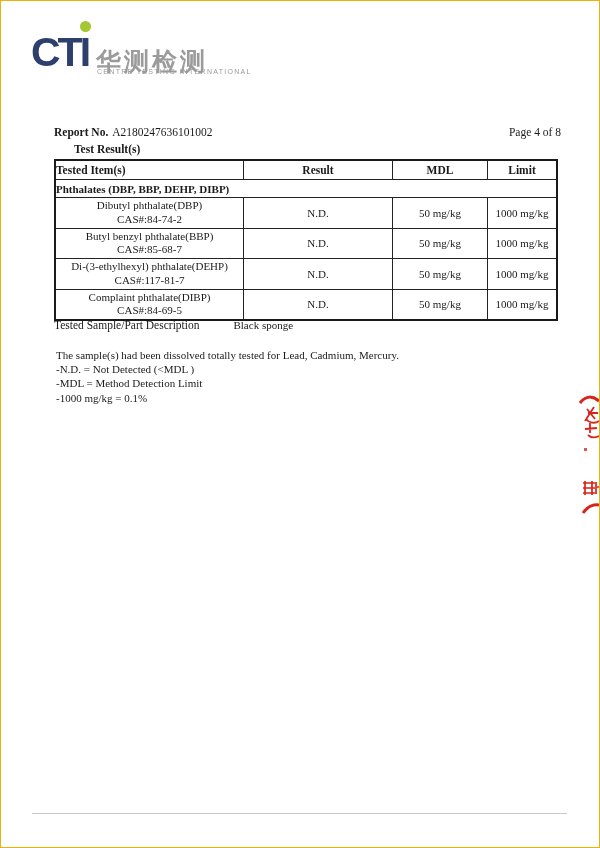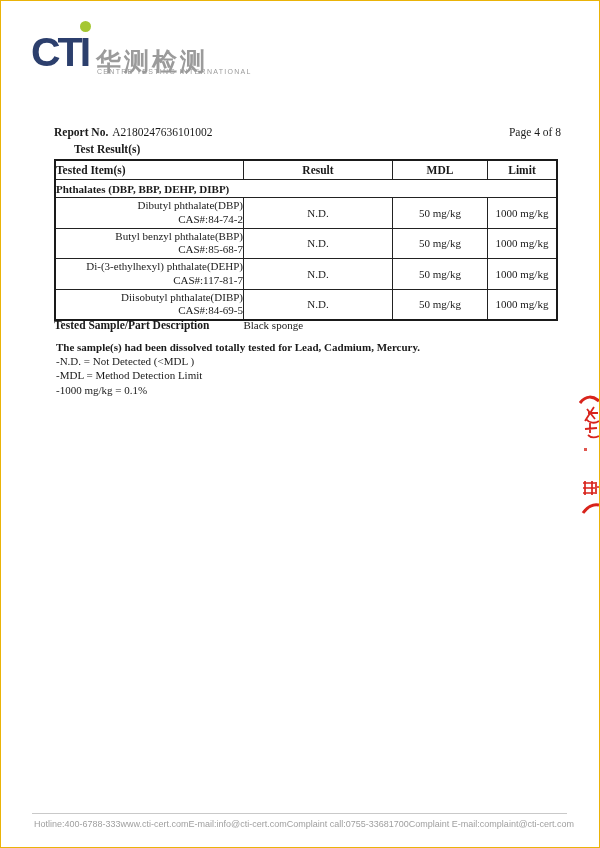--- a/index.html
+++ b/index.html
@@ -27,31 +27,31 @@
   .meta .lbl{font-weight:bold;margin-right:4px;}
   .section-label{position:absolute;left:53px;top:142px;font-size:11.5px;font-weight:bold;margin-left:20px;}
   
   .tbl{position:absolute;left:53px;top:158px;border-collapse:collapse;
        font-size:11px;table-layout:fixed;width:497px;}
   .tbl th,.tbl td{border:1px solid #222;padding:1px 0;vertical-align:middle;}
   .tbl{border:2px solid #1a1a1a;}
   .tbl th{font-size:11.5px;font-weight:bold;height:16px;text-align:center;}
   .tbl th.c1{text-align:left;}
   .tbl .group td{font-weight:bold;height:15px;}
-  .tbl td.c1{text-align:right;line-height:1.25;height:27px;margin-top:19px;}
+  .tbl td.c1{text-align:center;line-height:1.25;height:27px;margin-top:19px;}
   .tbl td.cc{text-align:center;}
   .w1{width:187px;}.w2{width:148px;}.w3{width:94px;}.w4{width:68px;}
   
   .sample{position:absolute;left:53px;top:318px;font-size:11.5px;display:flex;}
-  .sample .lbl{font-weight:bold;}
+  .sample .lbl{font-weight:normal;}
   .sample .val{margin-left:34px;font-size:11px;}
   .remark{position:absolute;left:55px;top:339px;display:flex;font-size:11px;}
   .remark .lbl{font-weight:bold;width:58px;flex:none;}
   .remark .content{line-height:14.2px;}
-  .remark .content .b{font-weight:bold;}
+  .remark .content .b{font-weight:normal;margin-top:8px;}
   
   .stamp{position:absolute;pointer-events:none;}
   .stamp-a{right:0;top:392px;}
   .stamp-dot{position:absolute;right:12px;top:447px;width:3px;height:3px;background:#e0564f;}
   .stamp-b{right:0;top:478px;}
   
   .footer-line{position:absolute;left:31px;top:812px;width:535px;height:1px;background:#c9c9c9;}
   .footer{position:absolute;left:33px;top:818px;width:533px;display:flex;
        justify-content:space-between;font-family:"Liberation Sans",sans-serif;
        font-size:9px;color:#9f9f9f;white-space:nowrap;}
@@ -111,21 +111,21 @@
       <td class="c1">
         <div>Di-(3-ethylhexyl) phthalate(DEHP)</div>
         <div>CAS#:117-81-7</div>
       </td>
       <td class="cc">N.D.</td>
       <td class="cc">50 mg/kg</td>
       <td class="cc">1000 mg/kg</td>
     </tr>
     <tr>
       <td class="c1">
-        <div>Diisobutyl phthalate(DIBP)</div>
+        <div>Complaint phthalate(DIBP)</div>
         <div>CAS#:84-69-5</div>
       </td>
       <td class="cc">N.D.</td>
       <td class="cc">50 mg/kg</td>
       <td class="cc">1000 mg/kg</td>
     </tr>
   </tbody>
     </table>
 
   <div class="sample">
@@ -150,21 +150,14 @@
   </div>
   <div class="stamp-dot"></div>
   <div class="stamp stamp-b">
     <svg width="18" height="40" viewBox="0 0 18 40" xmlns="http://www.w3.org/2000/svg">
       <path d="M2 4 L14 4 M2 9 L14 9 M2 14 L14 14 M4 2 L4 16 M11 2 L11 16 M15 3 L15 15 M16 8 L18 8" stroke="#d8241c" stroke-width="1.7" fill="none"></path>
       <path d="M2 34 C7 27, 13 25, 18 26" stroke="#d8241c" stroke-width="3" fill="none"></path>
     </svg>
   </div>
 
   <div class="footer-line"></div>
-  <div class="footer">
-    <span>Hotline:400-6788-333</span>
-    <span>www.cti-cert.com</span>
-    <span>E-mail:info@cti-cert.com</span>
-    <span>Complaint call:0755-33681700</span>
-    <span>Complaint E-mail:complaint@cti-cert.com</span>
-  </div>
 
 </div>
 
 </body></html>

